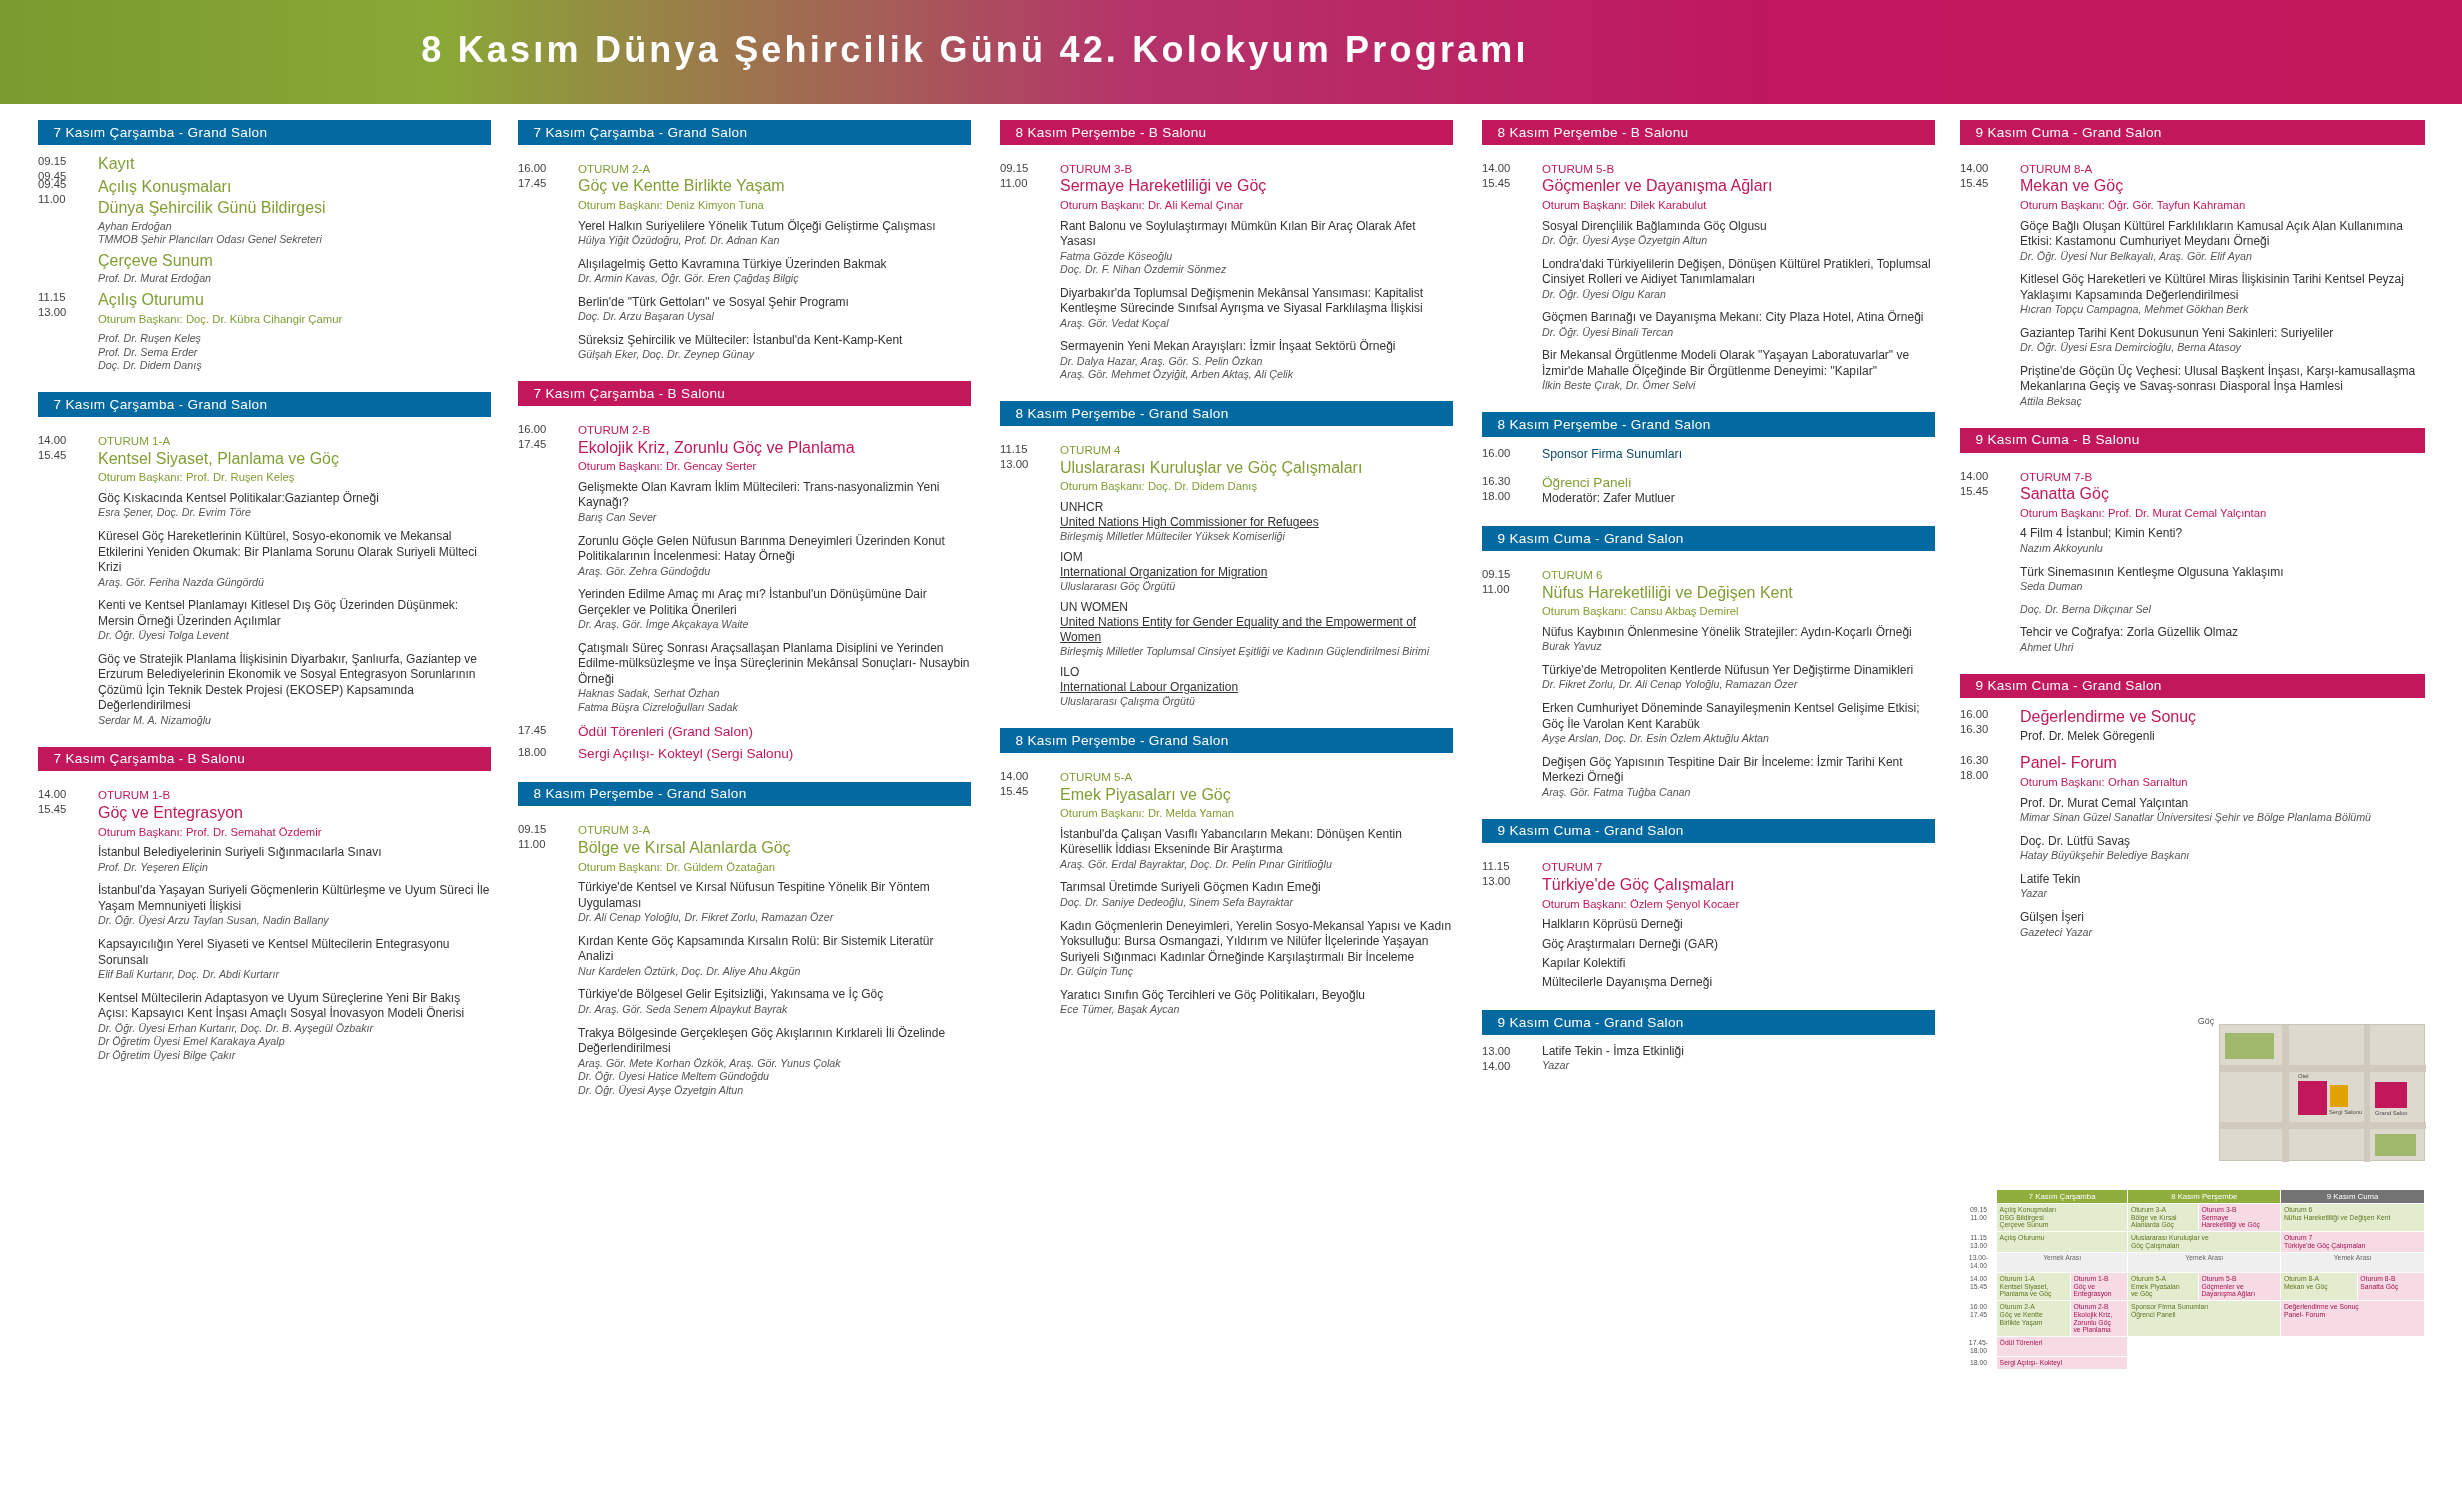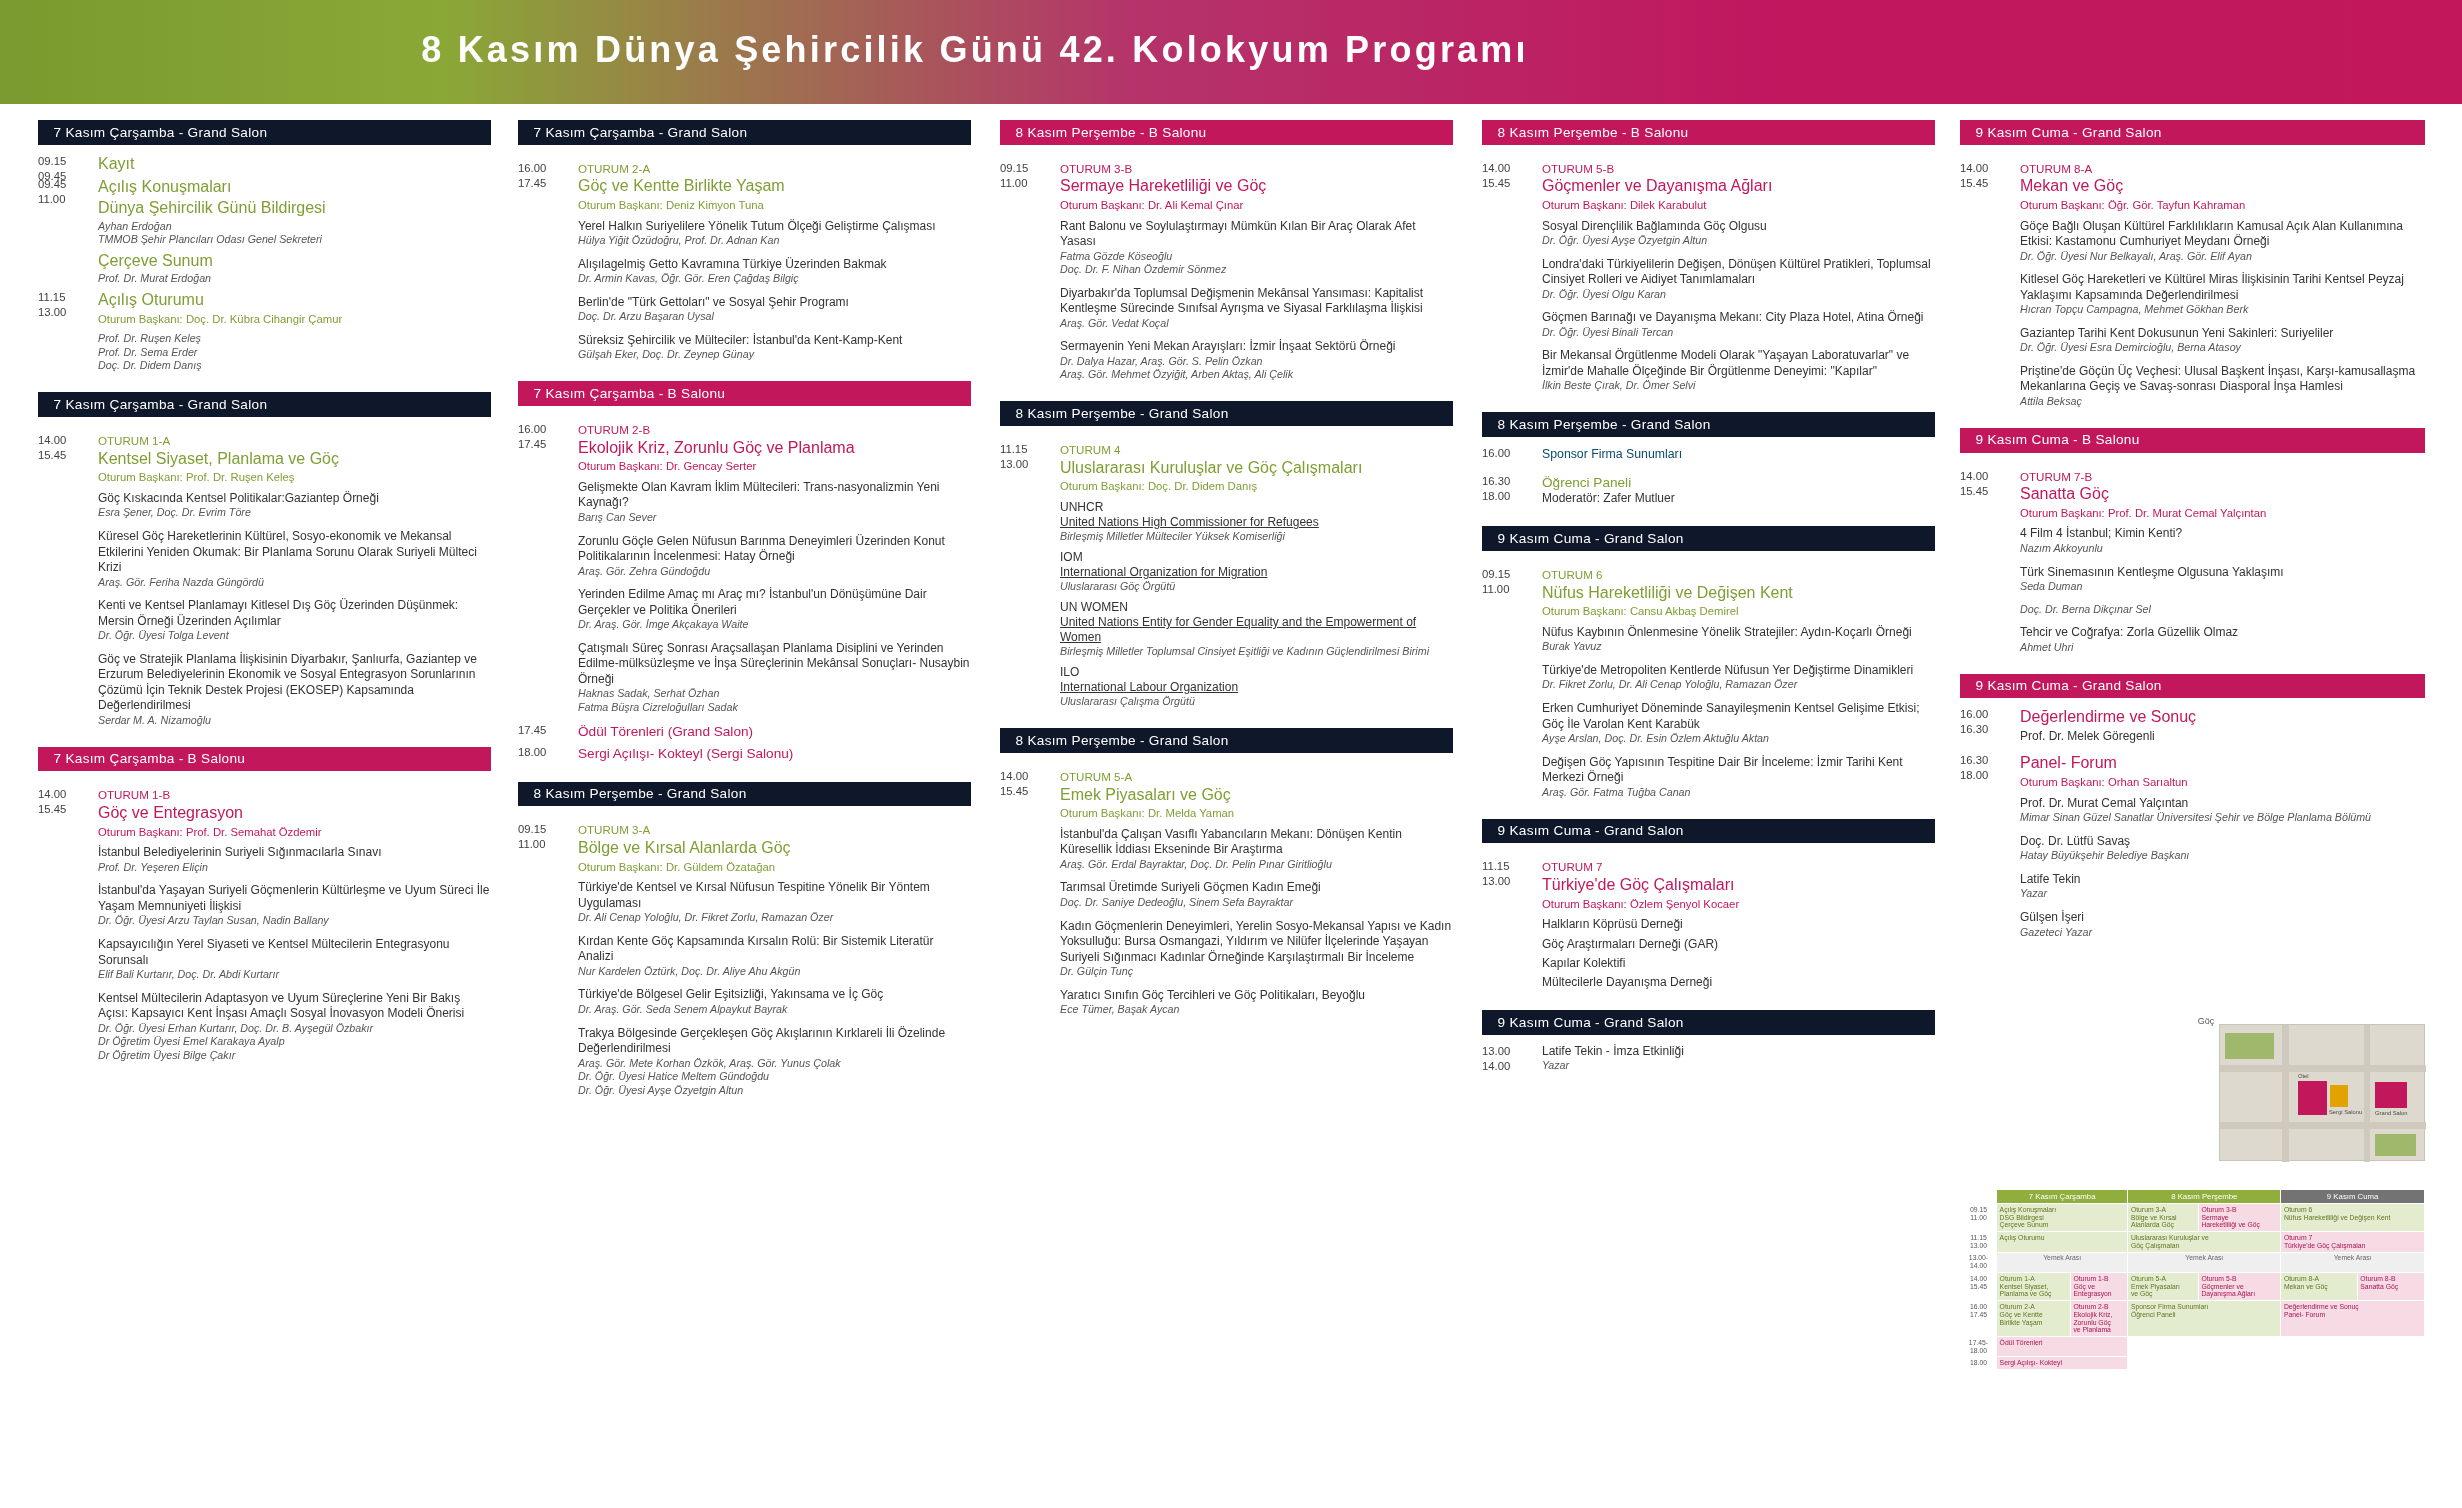--- a/index.html
+++ b/index.html
@@ -41,21 +41,21 @@
 
   
   .bar {
     color: #ffffff;
     font-size: 13.6px;
     font-weight: normal;
     padding: 4.5px 0 5.2px 15.5px;
     margin: 0 0 9px 0;
     letter-spacing: 0.3px;
   }
-  .bar.green { background: #0f172a; }
+  .bar.green { background: #0369a1; }
   .bar.pink  { background: #c2185b; }
   .bar.sep   { margin-top: 19.4px; }
 
   
   .sess { position: relative; margin-bottom: 3.9px; }
   .times {
     position: absolute; left: 0; top: 0;
     width: 56px;
     font-size: 11.3px;
     line-height: 15px;

